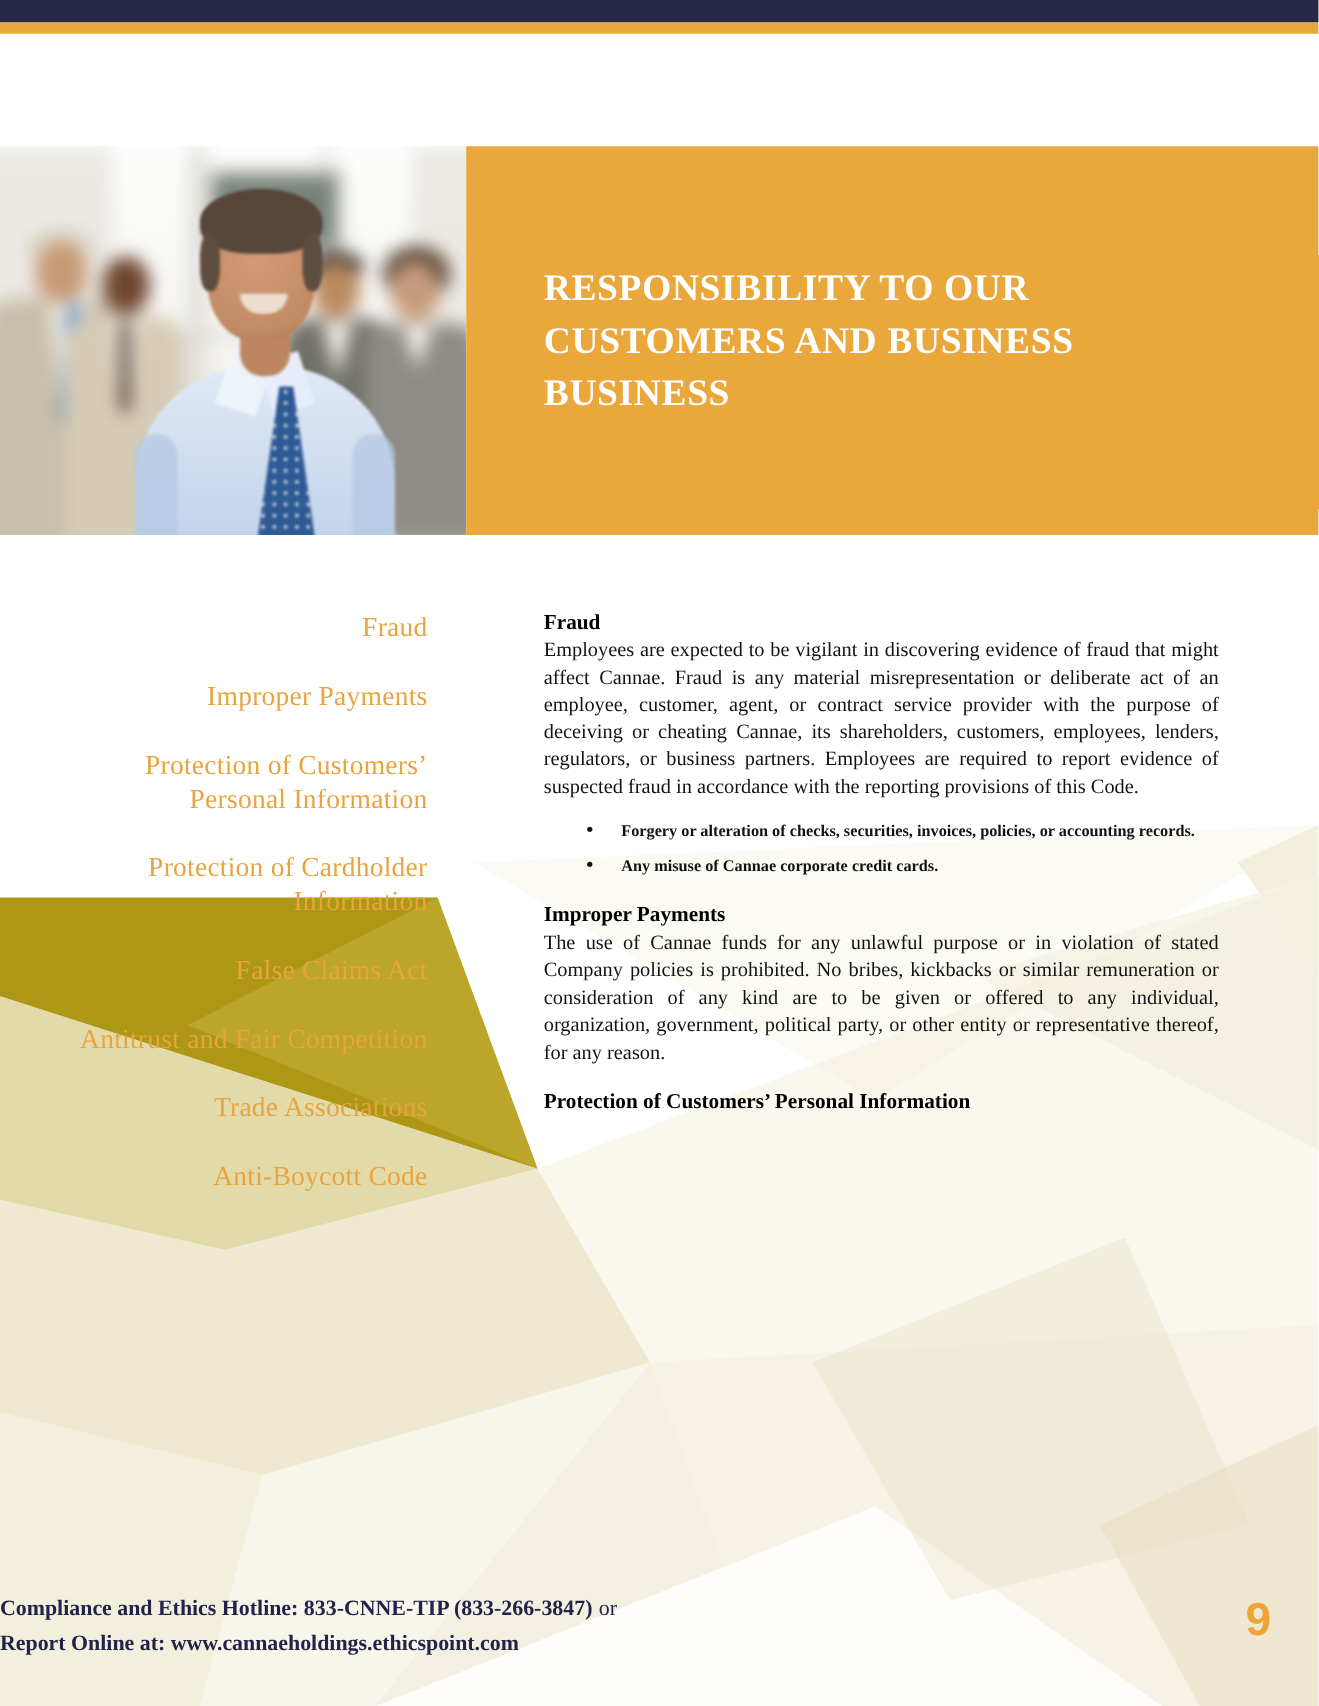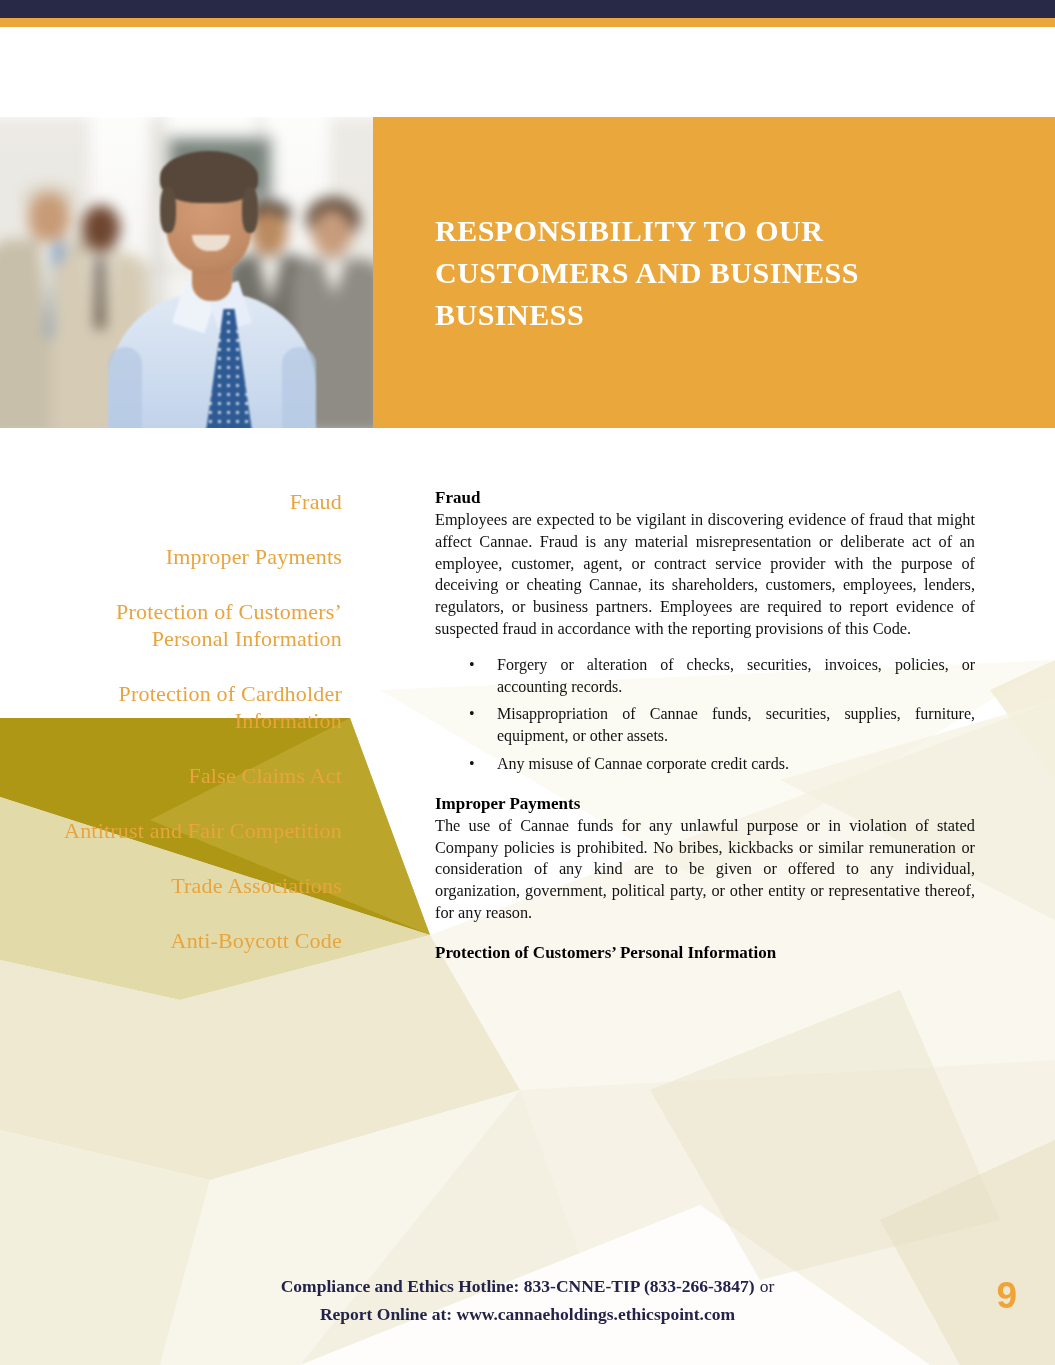--- a/index.html
+++ b/index.html
@@ -84,27 +84,27 @@
     letter-spacing:.2px;
   }
 
   
   .main{position:absolute;left:435px;top:487px;width:540px;color:#121212;}
   .main h2{font-size:17px;line-height:22px;margin:0;font-weight:bold;color:#000;}
   .main p{font-size:16.3px;line-height:21.8px;margin:0 0 14px 0;text-align:justify;}
   .main .section-gap{margin-top:18px;}
   ul.bullets{list-style:none;margin:6px 0 14px 0;padding:0;}
   ul.bullets li{
-    position:relative;font-size:16px;line-height:21.8px;text-align:justify;
-    padding-left:62px;margin-bottom:6px;
+    position:relative;font-size:13px;line-height:21.8px;text-align:justify;
+    padding-left:62px;margin-bottom:6px;font-weight:bold;
   }
   ul.bullets li::before{content:"\2022";position:absolute;left:34px;top:0;font-size:16px;}
 
   
-  .footer{position:absolute;left:0;top:1272px;width:1055px;text-align:center;color:#23234A;}
+  .footer{position:absolute;left:0;top:1272px;width:1055px;text-align:left;color:#23234A;}
   .footer .line{font-size:17.5px;line-height:28px;}
   .footer .b{font-weight:bold;}
   .footer .r{font-weight:normal;margin-left:5px;}
   .page-num{
     position:absolute;right:38px;top:1275px;
     font-family:"Liberation Sans", sans-serif;font-weight:bold;
     font-size:37px;color:#F0A437;
   }
 </style>
 </head>
@@ -193,21 +193,20 @@
     <div class="side-link">Anti-Boycott Code</div>
   </nav>
 
   <div class="main">
     <h2>Fraud</h2>
     <p>Employees are expected to be vigilant in discovering evidence of fraud that might affect Cannae. Fraud is any material misrepresentation or deliberate act of an employee, customer, agent, or contract service provider with the purpose of deceiving or cheating Cannae, its shareholders, customers, employees, lenders, regulators, or business partners. Employees are required to report evidence of suspected fraud in accordance with the reporting provisions of this Code.</p>
 
 
     <ul class="bullets">
       <li>Forgery or alteration of checks, securities, invoices, policies, or accounting records.</li>
-      <li>Misappropriation of Cannae funds, securities, supplies, furniture, equipment, or other assets.</li>
       <li>Any misuse of Cannae corporate credit cards.</li>
     </ul>
 
     <h2 class="section-gap">Improper Payments</h2>
     <p>The use of Cannae funds for any unlawful purpose or in violation of stated Company policies is prohibited. No bribes, kickbacks or similar remuneration or consideration of any kind are to be given or offered to any individual, organization, government, political party, or other entity or representative thereof, for any reason.</p>
 
     <h2 class="section-gap">Protection of Customers’ Personal Information</h2>
   </div>
 
   <div class="footer">

